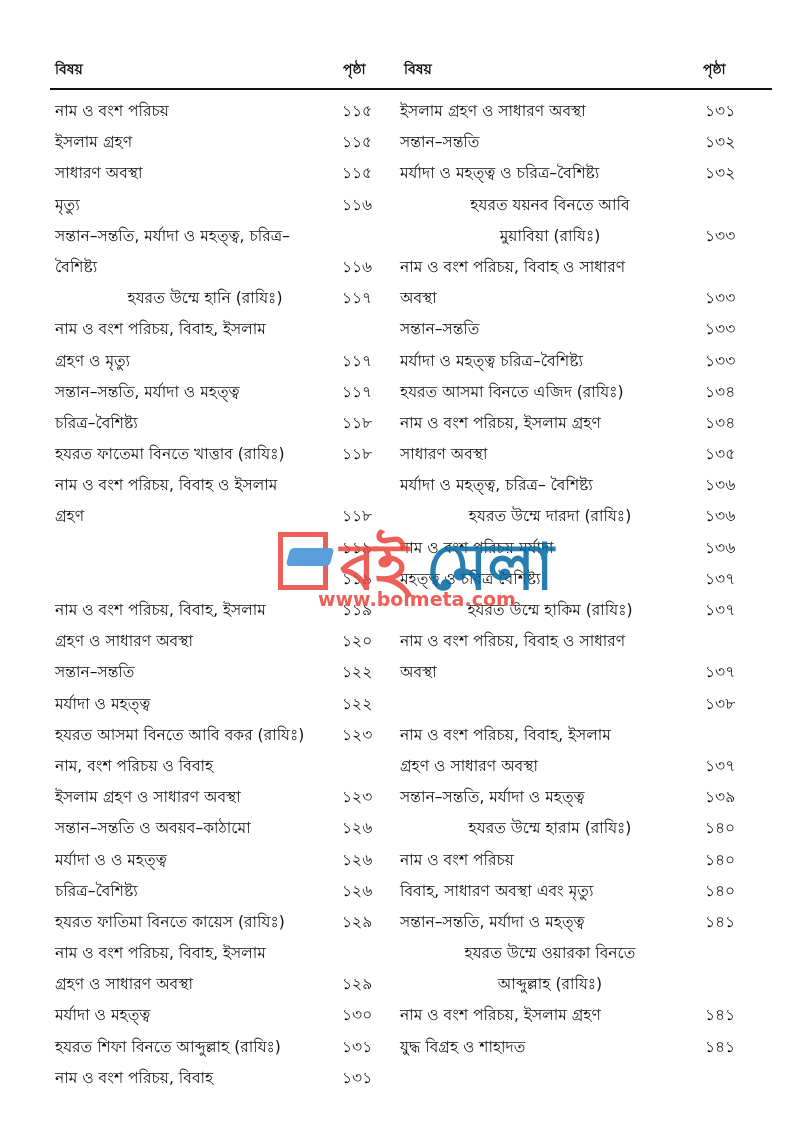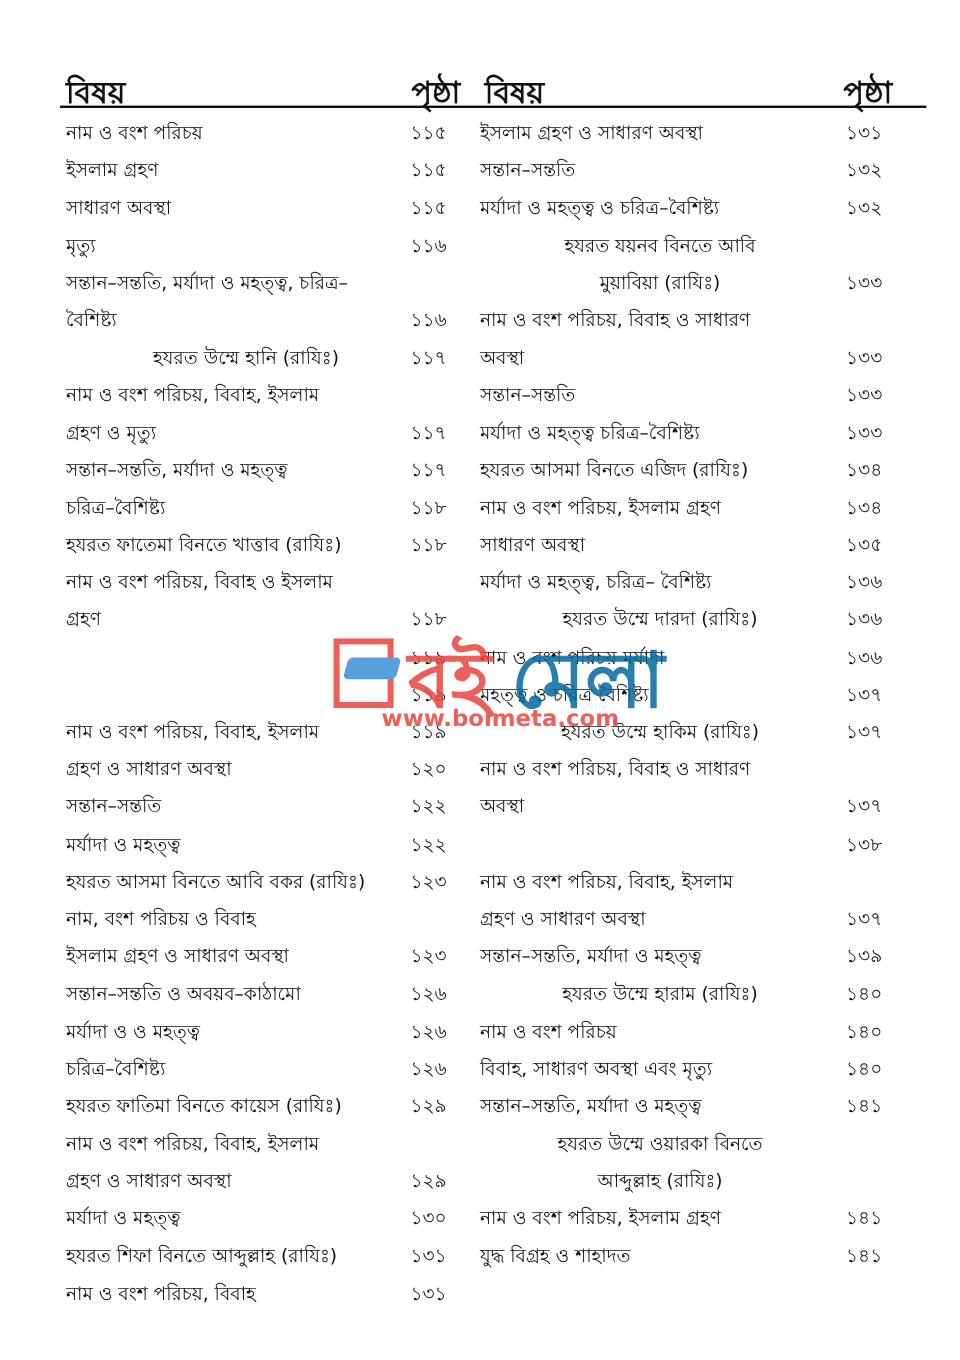--- a/index.html
+++ b/index.html
@@ -1,19 +1,19 @@
 <!DOCTYPE html>
 <html><head>
 <meta charset="utf-8">
 <style>
   html, body { margin:0; padding:0; }
   body { width:800px; height:1133px; background:#ffffff; position:relative; overflow:hidden;
          font-family:"DejaVu Sans", sans-serif; color:#111; }
   .page { position:absolute; left:0; top:0; width:800px; height:1133px; }
-  .hdr { position:absolute; top:58px; font-size:25px; font-weight:bold; }
+  .hdr { position:absolute; top:58px; font-size:14px; font-weight:bold; }
   .rule { position:absolute; left:50px; top:88px; width:722px; height:2px; background:#111; }
   .col { position:absolute; top:96px; }
   .col-left { left:55px; width:330px; }
   .col-right { left:400px; width:350px; }
   .row { position:relative; height:31.2px; font-size:15.5px; line-height:31px; white-space:nowrap; }
   .row .t { position:absolute; left:0; }
   .row .p { position:absolute; font-size:15.5px; }
   .col-left .row .p { left:287px; }
   .col-right .row .p { left:305px; }
   .row.heading .t { font-weight:normal; }

